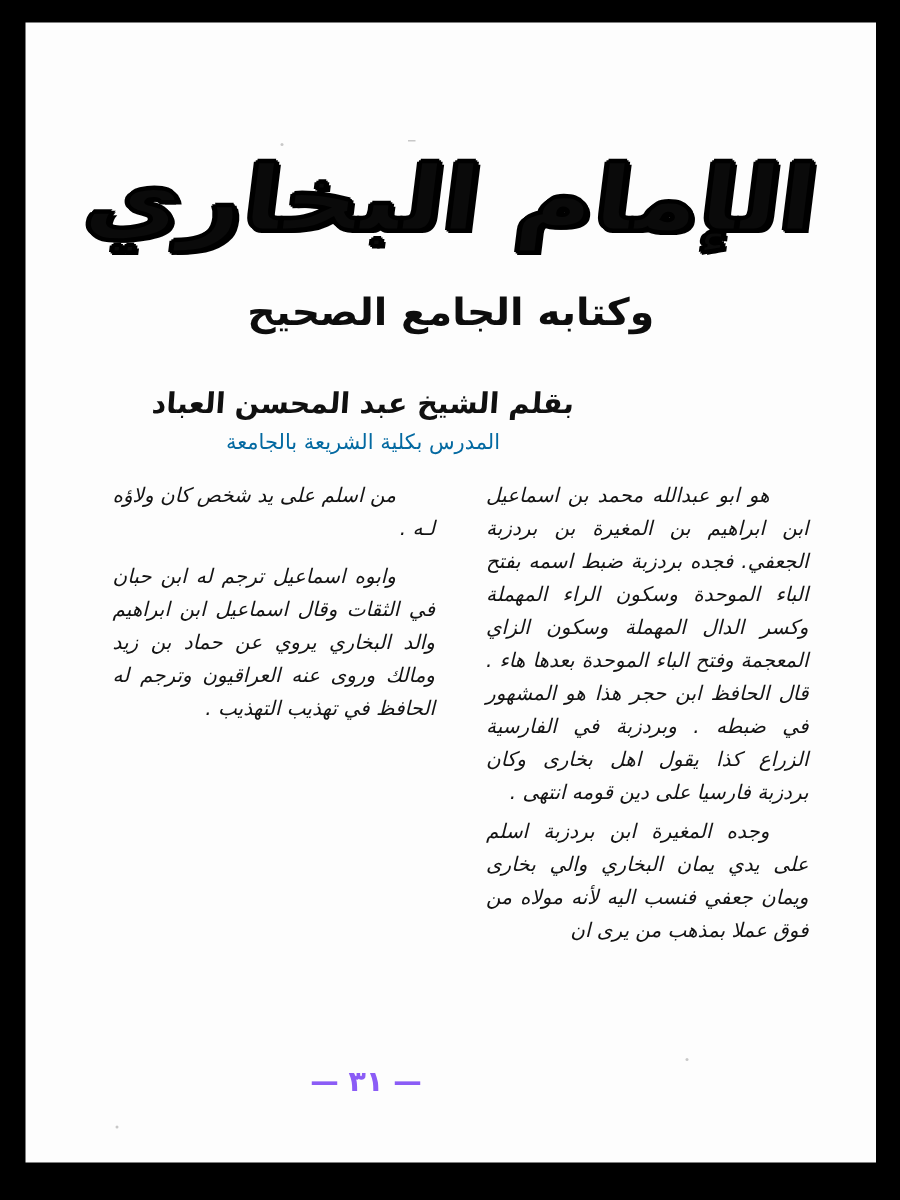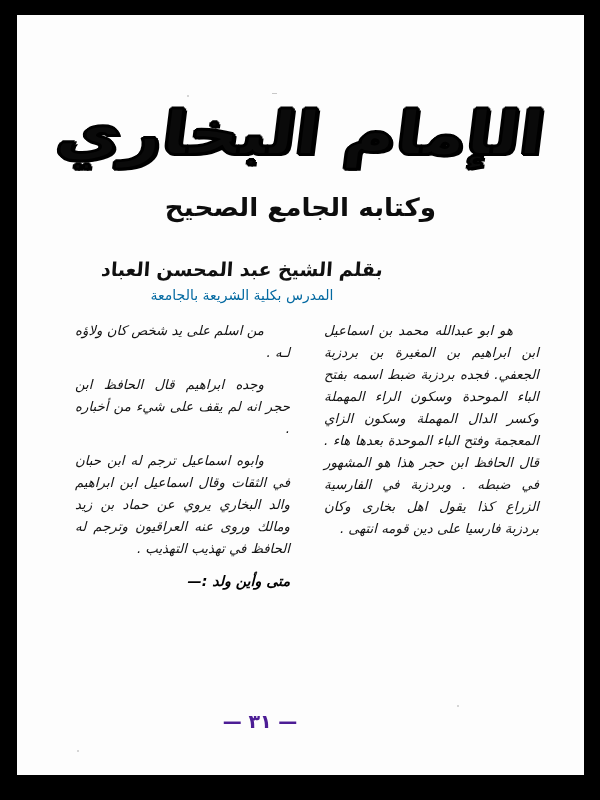--- a/index.html
+++ b/index.html
@@ -169,23 +169,22 @@
   .folio {
     position: absolute;
     left: 0;
     top: 695px;
     width: 454px;
     text-align: center;
     direction: rtl;
     font-family: "DejaVu Sans", sans-serif;
     font-size: 19px;
     font-weight: bold;
-    color: #4c1d95;
+    color: #8b5cf6;
     letter-spacing: 2px;
-    padding-left: 16px;
   }
 </style>
 </head>
 <body>
 
 <div class="scan-frame">
   <div class="page">
 
     <div class="speck" style="left:170px; top:80px;"></div>
     <div class="speck" style="left:255px; top:78px; width:5px; height:1px; border-radius:0;"></div>
@@ -199,27 +198,26 @@
 
     <div class="byline">
       <span class="byline-author">بقلم الشيخ عبد المحسن العباد</span>
       <span class="byline-role">المدرس بكلية الشريعة بالجامعة</span>
     </div>
 
     <div class="columns">
 
       <div class="col col-right">
         <span class="para">هو ابو عبدالله محمد بن اسماعيل ابن ابراهيم بن المغيرة بن بردزبة الجعفي. فجده بردزبة ضبط اسمه بفتح الباء الموحدة وسكون الراء المهملة وكسر الدال المهملة وسكون الزاي المعجمة وفتح الباء الموحدة بعدها هاء . قال الحافظ ابن حجر هذا هو المشهور في ضبطه . وبردزبة في الفارسية الزراع كذا يقول اهل بخارى وكان بردزبة فارسيا على دين قومه انتهى .</span>
+        <span class="para last">وجده المغيرة ابن بردزبة اسلم على يدي يمان البخاري والي بخارى ويمان جعفي فنسب اليه لأنه مولاه من فوق عملا بمذهب من يرى ان</span>
       </div>
 
       <div class="col col-left">
         <span class="para tight">من اسلم على يد شخص كان ولاؤه لـه .</span>
-        <span class="para tight">وجده ابراهيم قال الحافظ ابن حجر انه لم يقف على شيء من أخباره .</span>
         <span class="para tight">وابوه اسماعيل ترجم له ابن حبان في الثقات وقال اسماعيل ابن ابراهيم والد البخاري يروي عن حماد بن زيد ومالك وروى عنه العراقيون وترجم له الحافظ في تهذيب التهذيب .</span>
-        <span class="sec-head">متى وأين ولد :—</span>
       </div>
 
     </div>
 
     <div class="folio">— ٣١ —</div>
 
   </div>
 </div>
 
 </body></html>

